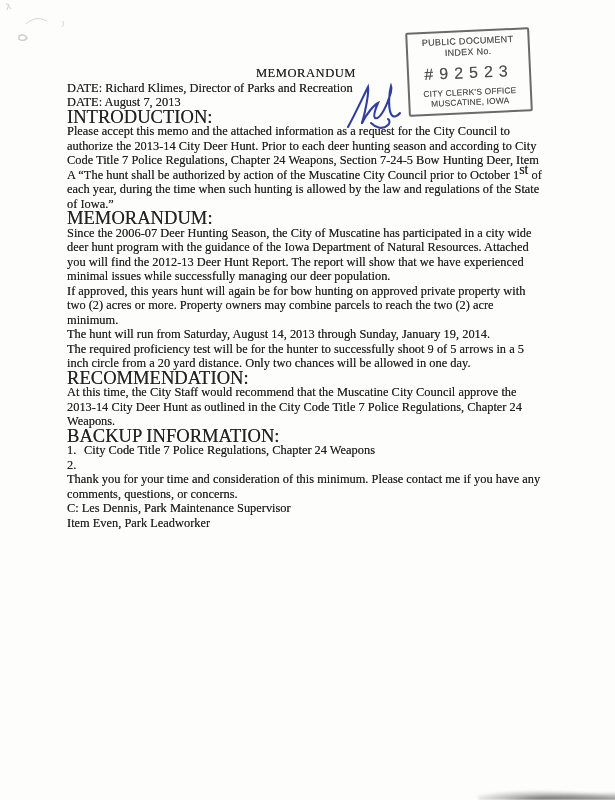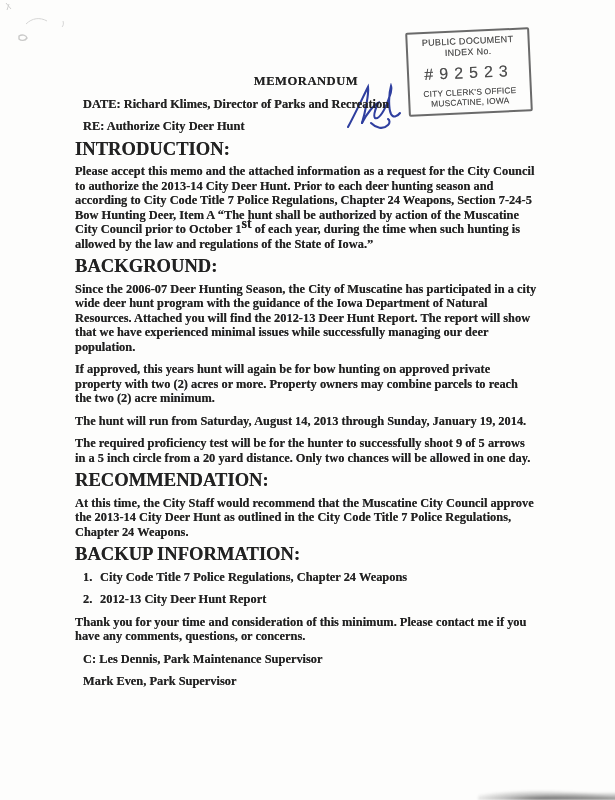--- a/index.html
+++ b/index.html
@@ -15,21 +15,21 @@
   }
   .doc {
     position: absolute;
     left: 67px;
     top: 66px;
     width: 478px;
     font-size: 12.4px;
     line-height: 14.5px;
     text-shadow: 0 0 0.4px rgba(30,30,30,0.65);
   }
-  .doc p, .doc h1, .doc h2, .doc div { margin: 8px; padding: 0; font-weight: bold; }
+  .doc p, .doc h1, .doc h2, .doc div { margin: 0; padding: 0; font-weight: normal; }
   .memo-title {
     text-align: center;
     font-size: 12.6px;
     letter-spacing: 0.5px;
     margin-bottom: 13px;
   }
   .h-intro   { margin-top: 20px; }
   .p-intro   { margin-top: 13px; }
   .h-bg      { margin-top: 14px; }
   .p-bg1     { margin-top: 8px;  }
@@ -125,51 +125,50 @@
       <path d="M33 40 C38 45, 45 47, 50 42 C52 40, 52 37, 50 36"></path>
     </g>
   </svg>
 
   <div class="doc">
 
     <h1 class="memo-title">MEMORANDUM</h1>
 
     <div class="memo-header">
       <div>DATE: Richard Klimes, Director of Parks and Recreation</div>
-      <div>RE: Authorize City Deer Hunt</div>
+      <div>DATE: August 7, 2013</div>
     </div>
 
     <h2 class="h-intro">INTRODUCTION:</h2>
     <p class="p-intro"><span>Please accept this memo and the attached information as a request for the City Council to authorize the 2013-14 City Deer Hunt. Prior to each deer hunting season and according to City Code Title 7 Police Regulations, Chapter 24 Weapons, Section 7-24-5 Bow Hunting Deer, Item A “The hunt shall be authorized by action of the Muscatine City Council prior to October 1</span><sup>st</sup><span> of each year, during the time when such hunting is allowed by the law and regulations of the State of Iowa.”</span></p>
 
-    <h2 class="h-bg">BACKGROUND:</h2>
+    <h2 class="h-bg">MEMORANDUM:</h2>
     <p class="p-bg1">Since the 2006-07 Deer Hunting Season, the City of Muscatine has participated in a city wide deer hunt program with the guidance of the Iowa Department of Natural Resources. Attached you will find the 2012-13 Deer Hunt Report. The report will show that we have experienced minimal issues while successfully managing our deer population.</p>
     <p class="p-bg2">If approved, this years hunt will again be for bow hunting on approved private property with two (2) acres or more. Property owners may combine parcels to reach the two (2) acre minimum.</p>
     <p class="p-bg3">The hunt will run from Saturday, August 14, 2013 through Sunday, January 19, 2014.</p>
     <p class="p-bg4">The required proficiency test will be for the hunter to successfully shoot 9 of 5 arrows in a 5 inch circle from a 20 yard distance. Only two chances will be allowed in one day.</p>
 
     <h2 class="h-rec">RECOMMENDATION:</h2>
     <p class="p-rec">At this time, the City Staff would recommend that the Muscatine City Council approve the 2013-14 City Deer Hunt as outlined in the City Code Title 7 Police Regulations, Chapter 24 Weapons.</p>
 
     <h2 class="h-backup">BACKUP INFORMATION:</h2>
     <div class="backup-list">
       <div class="backup-item">
         <span class="num">1.</span>
         <span class="txt">City Code Title 7 Police Regulations, Chapter 24 Weapons</span>
       </div>
       <div class="backup-item">
         <span class="num">2.</span>
-        <span class="txt">2012-13 City Deer Hunt Report</span>
       </div>
     </div>
 
     <p class="p-thanks">Thank you for your time and consideration of this minimum. Please contact me if you have any comments, questions, or concerns.</p>
 
     <div class="cc-block">
       <div>C: Les Dennis, Park Maintenance Supervisor</div>
-      <div class="cc-line2">Mark Even, Park Supervisor</div>
+      <div class="cc-line2">Item Even, Park Leadworker</div>
     </div>
 
   </div>
 
   <div class="corner-smudge"></div>
 
 </div>
 
 </body></html>

